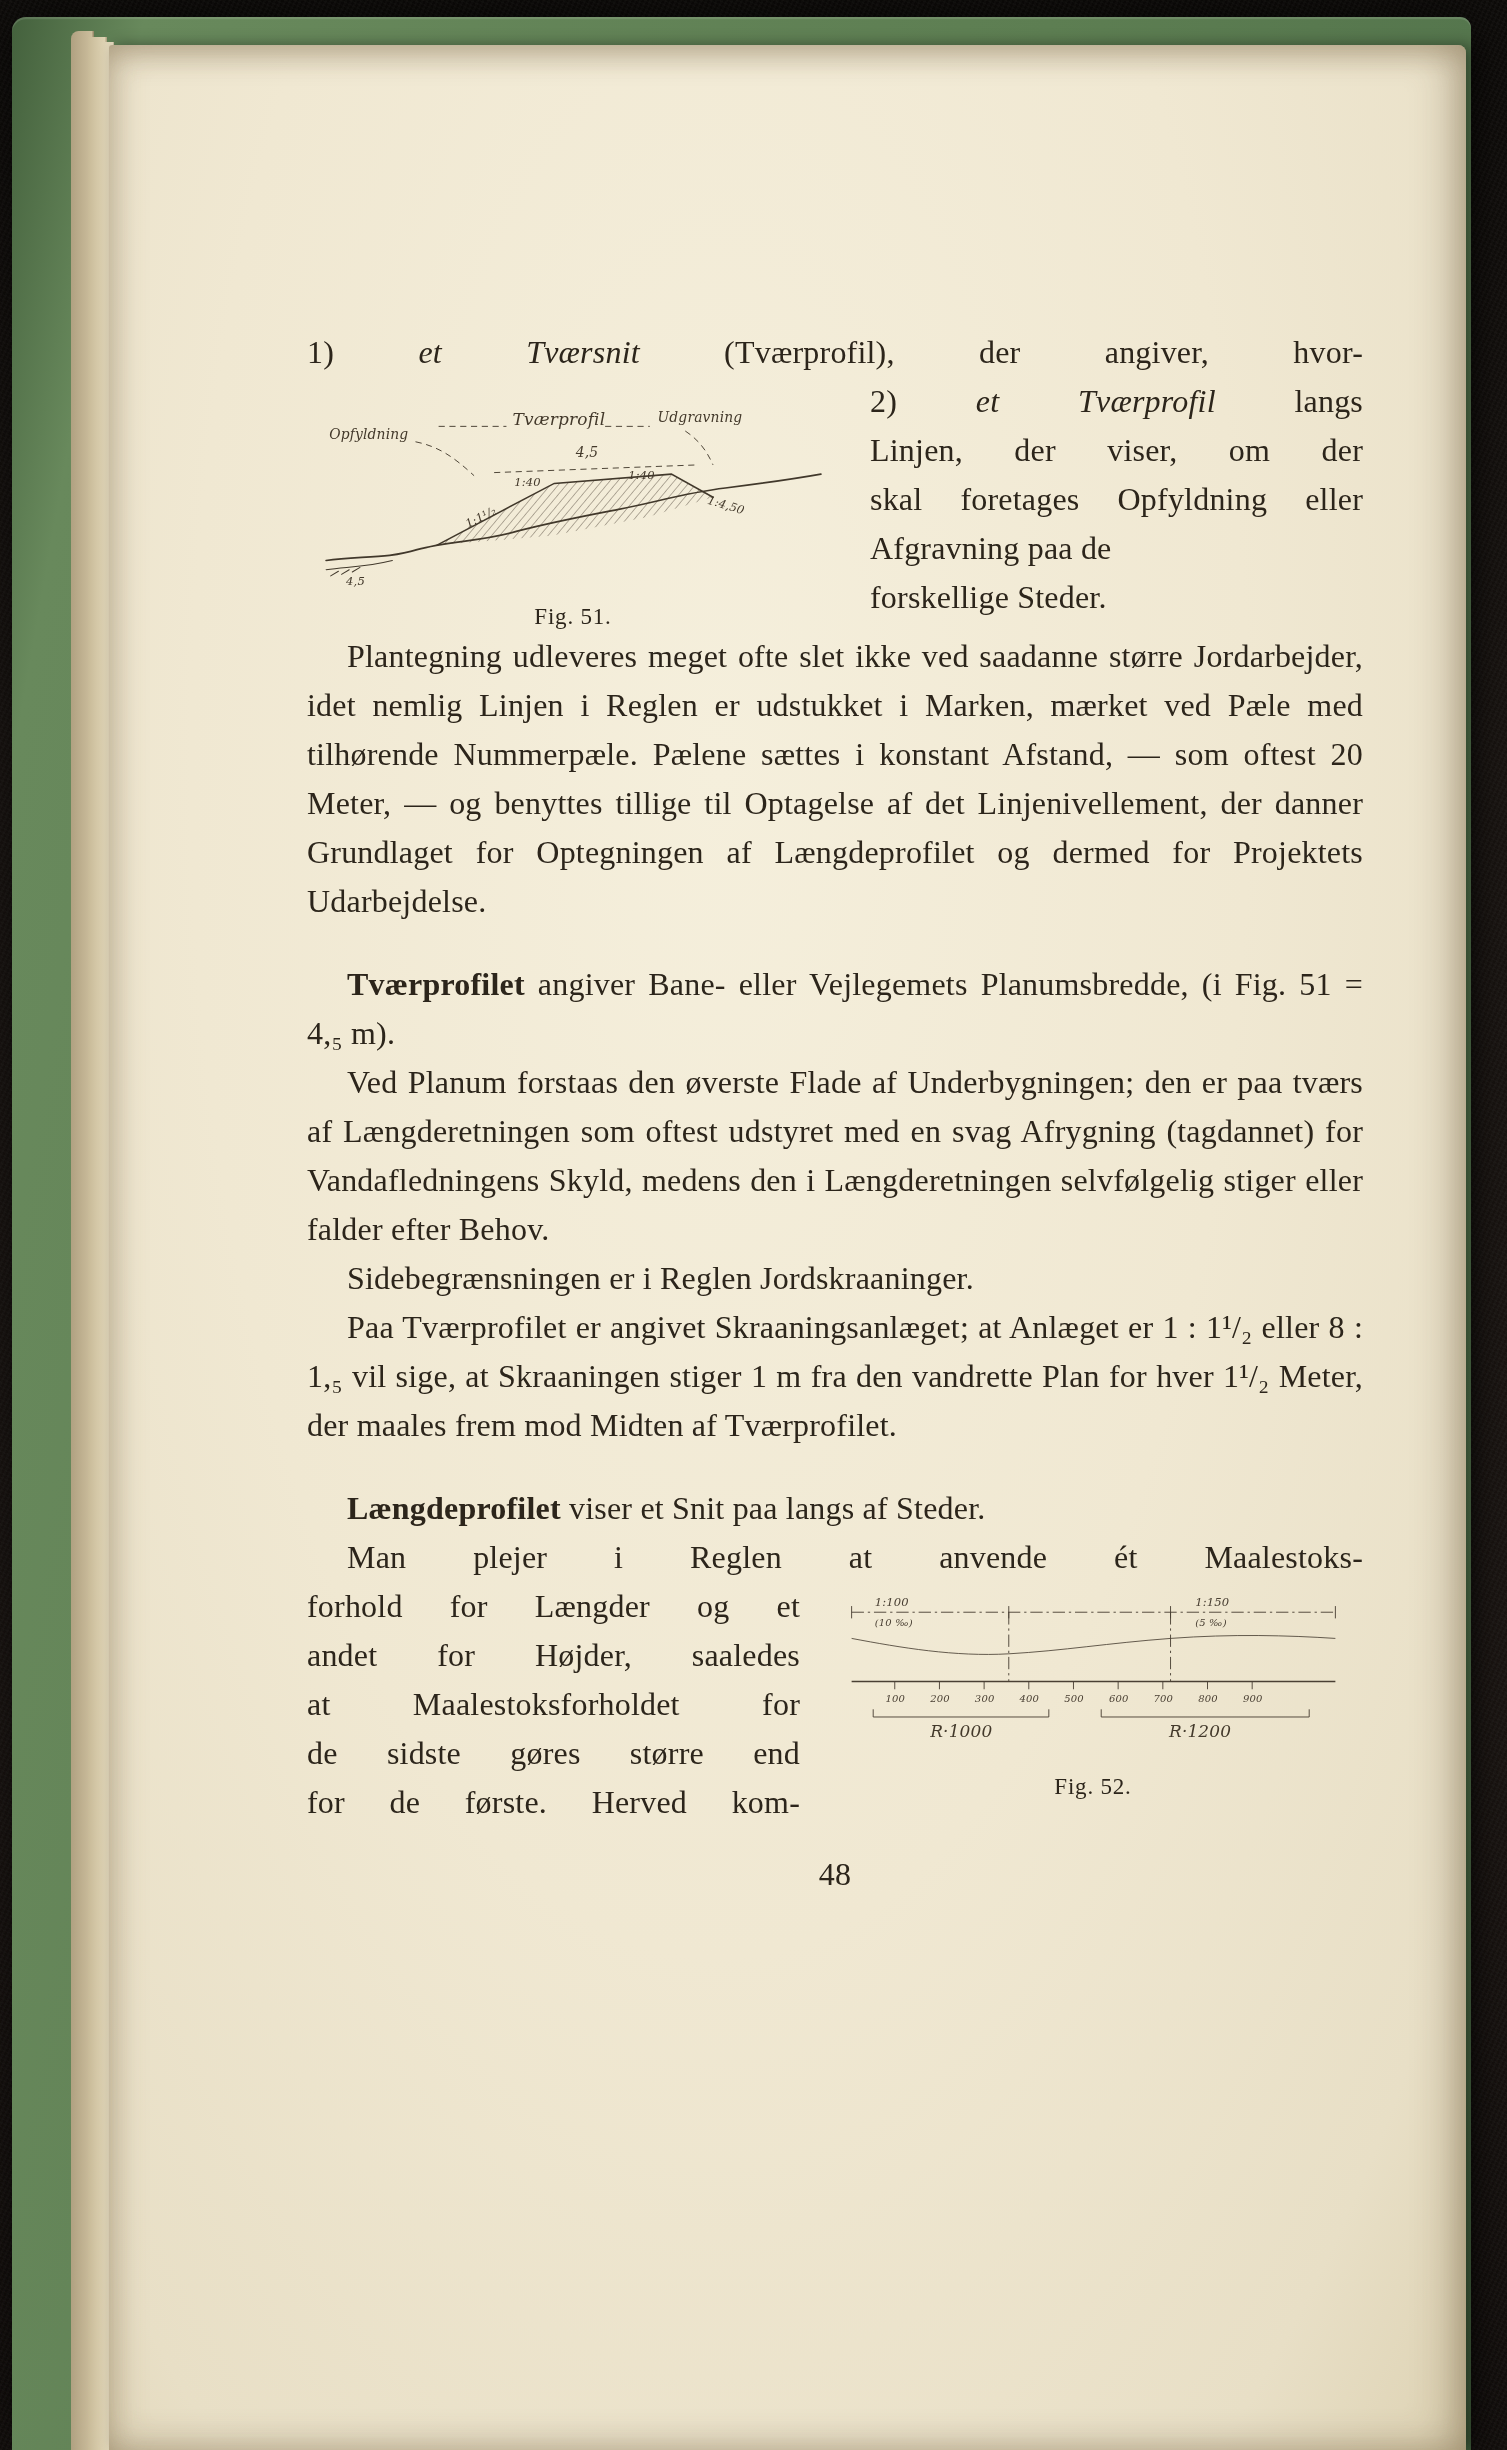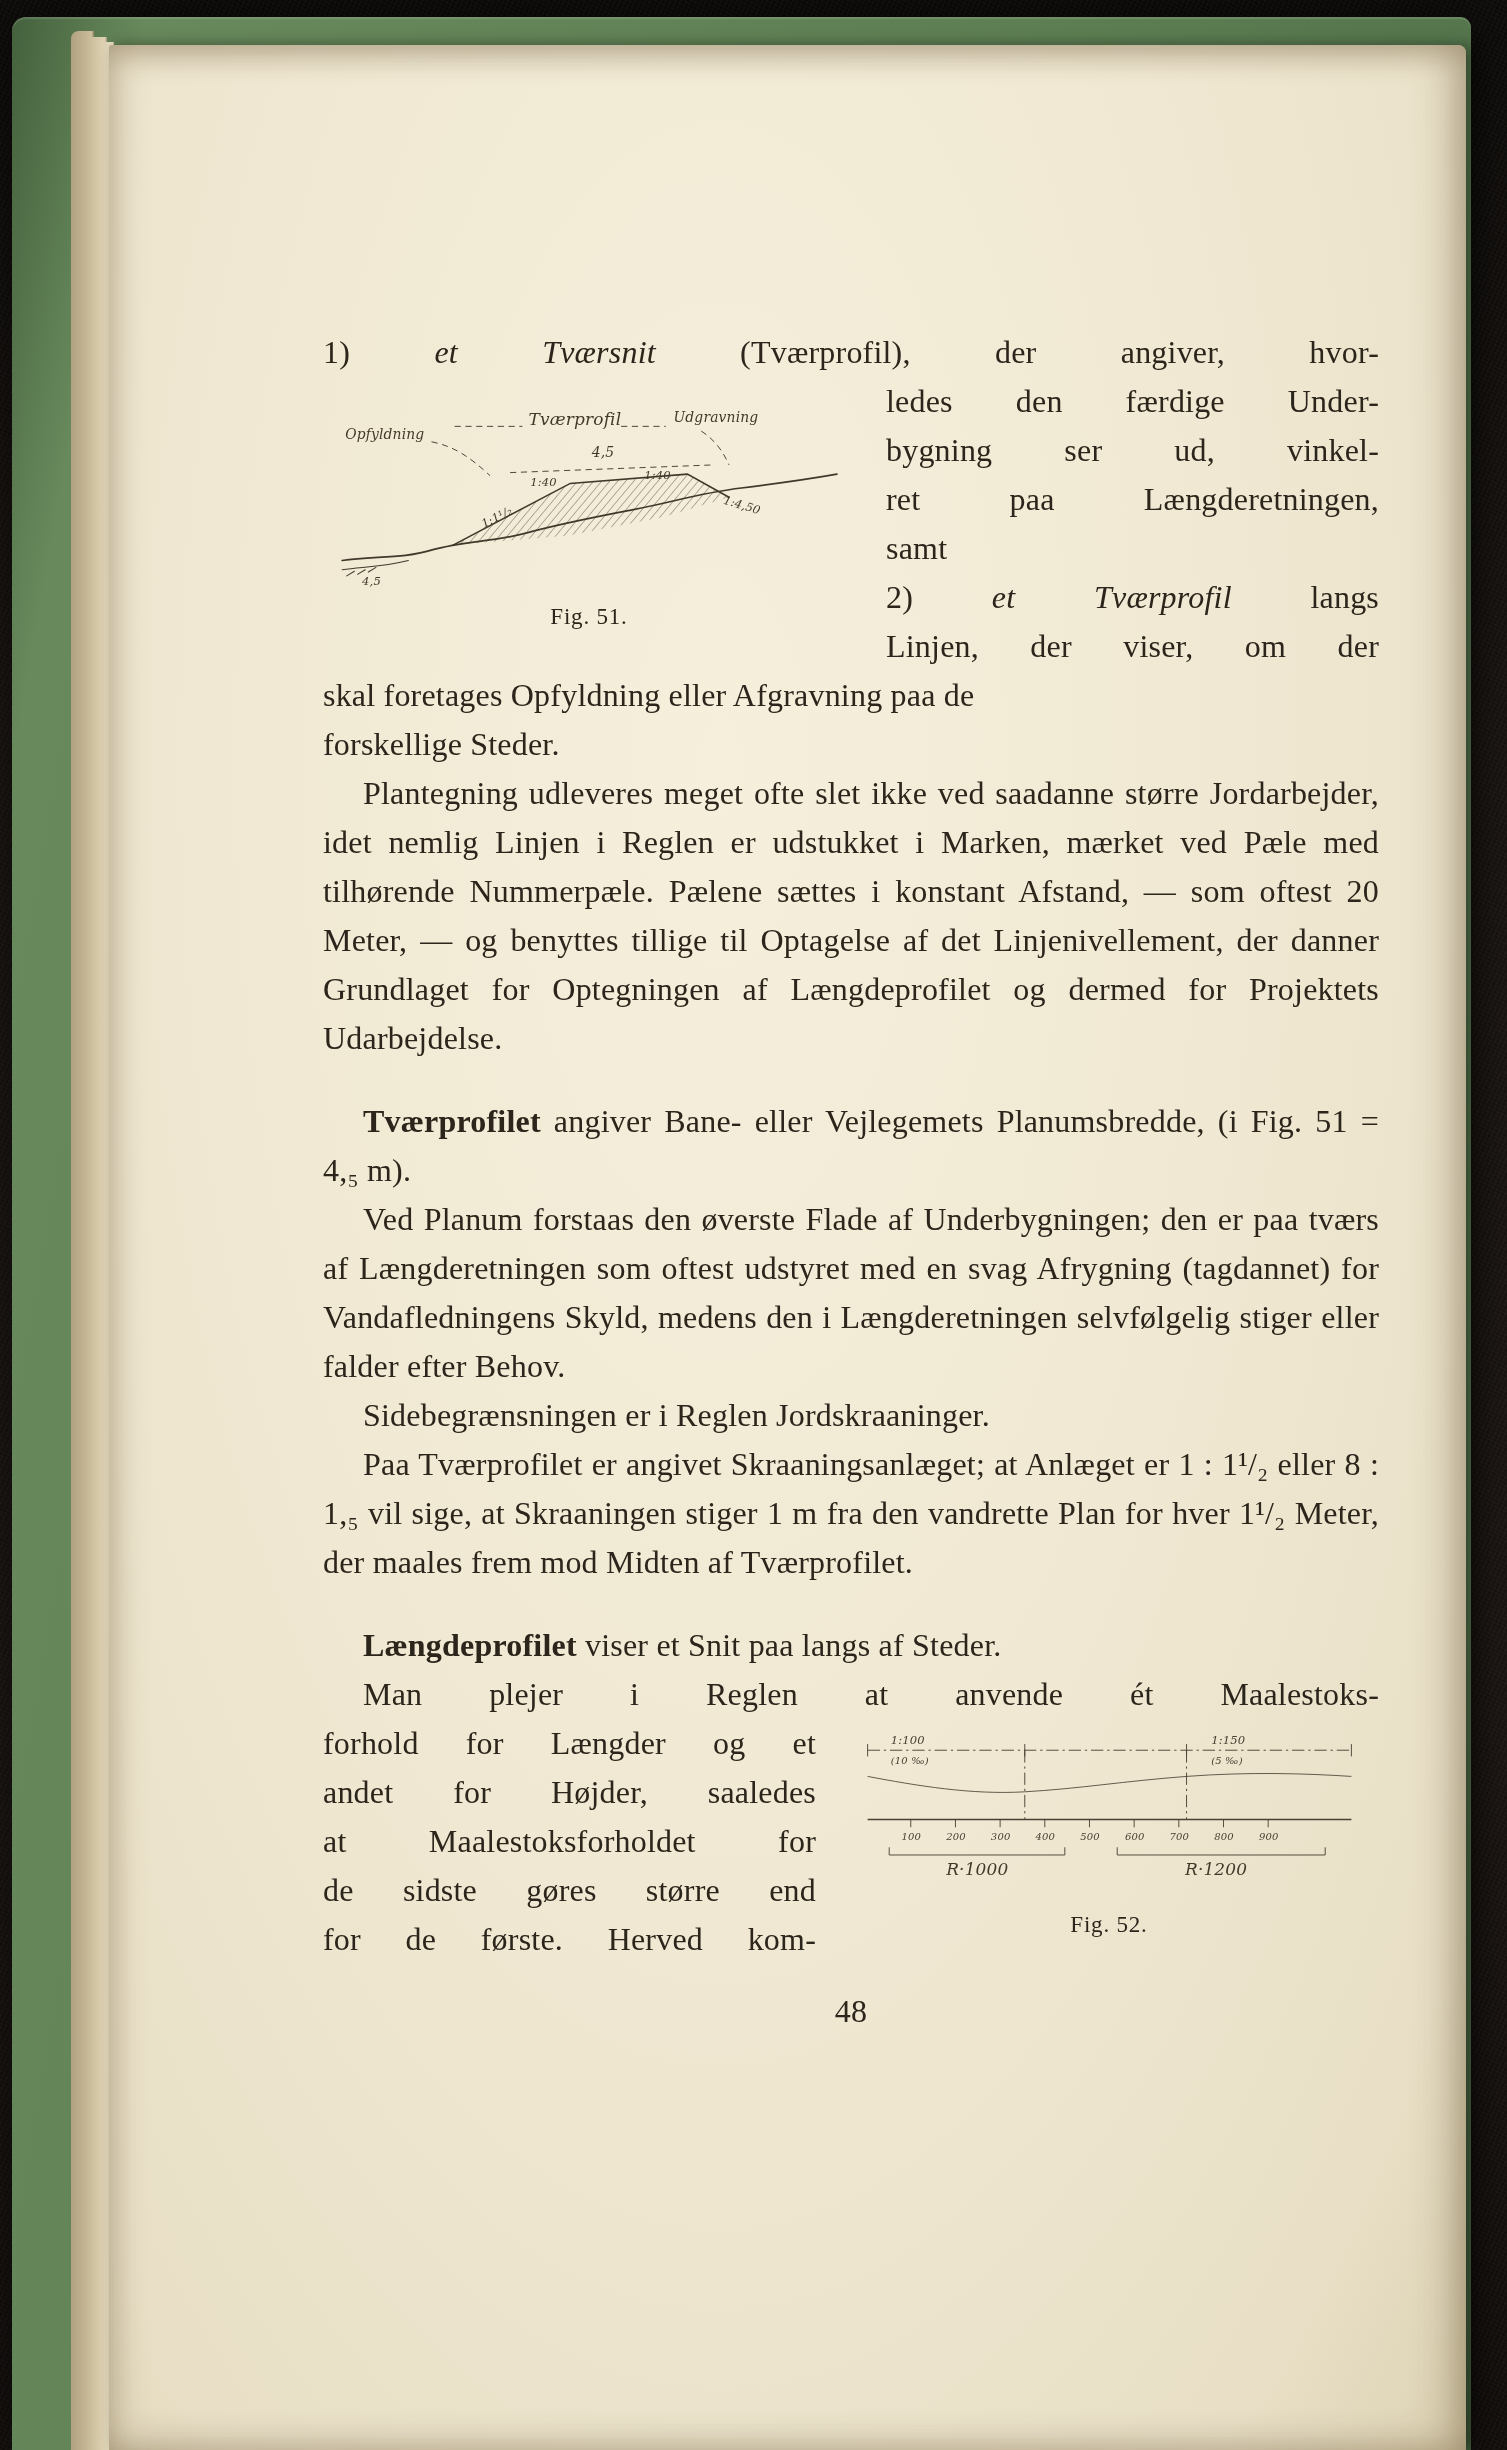--- a/index.html
+++ b/index.html
@@ -26,21 +26,21 @@
     position: absolute; left: 109px; top: 45px; width: 1357px; height: 2405px;
     background: radial-gradient(ellipse at 45% 30%, #f5efdc 0%, #f0e8d2 50%, #e8dfc6 85%, #ddd2b3 100%);
     border-radius: 3.1px 7.7px 0 0;
     box-shadow:
       inset 0 10.8px 23px rgba(110,90,50,0.18),
       inset 12.3px 0 31px rgba(110,90,50,0.16),
       inset -15.4px 0 39px rgba(80,60,30,0.30),
       6.2px 0 15.4px rgba(0,0,0,0.4);
   }
   .text-block {
-    position: absolute; left: 214px; top: 283px; width: 1056px;
+    position: absolute; left: 198px; top: 283px; width: 1056px;
     color: #2c251b; font-size: 32px; line-height: 49px;
     text-align: justify; letter-spacing: 0.2px;
   }
   .it   { font-style: italic; }
   .bold { font-weight: bold; }
   .preline { white-space: pre-line; }
   .jlast   { text-align-last: justify; }
   .ind     { text-indent: 40px; }
   .para    { margin: 0; }
   .gap     { margin-top: 34px; }
@@ -109,24 +109,20 @@
             <path class="ink" d="M4,208 C46,202 84,206 122,194 C164,182 206,184 252,170 C298,158 330,152 382,142 C434,132 470,120 522,114 C570,108 612,102 646,96"></path>
             <path class="ink3" d="M4,220 C36,216 58,216 90,208"></path>
             <path class="ink3" d="M10,228 l10,-6 M24,226 l10,-6 M38,223 l10,-6"></path>
             <text x="188" y="166" class="hand h-t" transform="rotate(-27 188 166)">1:1¹/₂</text>
             <text x="498" y="134" class="hand h-t" transform="rotate(17 498 134)">1:4,50</text>
             <text x="30" y="240" class="hand h-t">4,5</text>
           </svg>
           <div class="fig-caption">Fig. 51.</div>
         </div>
 
-        <div class="preline jlast">ledes den færdige Under-
-bygning ser ud, vinkel-
-ret paa Længderetningen,
-samt</div>
         <div class="preline jlast"><span>2) </span><span class="it">et Tværprofil</span><span> langs
 Linjen, der viser, om der</span></div>
         <div class="preline">skal foretages Opfyldning eller Afgravning paa de
 forskellige Steder.</div>
         <div class="clear"></div>
       </div>
 
       <p class="para ind">Plantegning udleveres meget ofte slet ikke ved saadanne større Jordarbejder, idet nemlig Linjen i Reglen er udstukket i Marken, mærket ved Pæle med tilhørende Nummerpæle. Pælene sættes i konstant Afstand, — som oftest 20 Meter, — og benyttes tillige til Optagelse af det Linjenivellement, der danner Grundlaget for Optegningen af Længdeprofilet og dermed for Projektets Udarbejdelse.</p>
 
       <p class="para ind gap"><span class="bold">Tværprofilet</span><span> angiver Bane- eller Vejlegemets Planumsbredde, (i Fig. 51 = 4,₅ m).</span></p>

